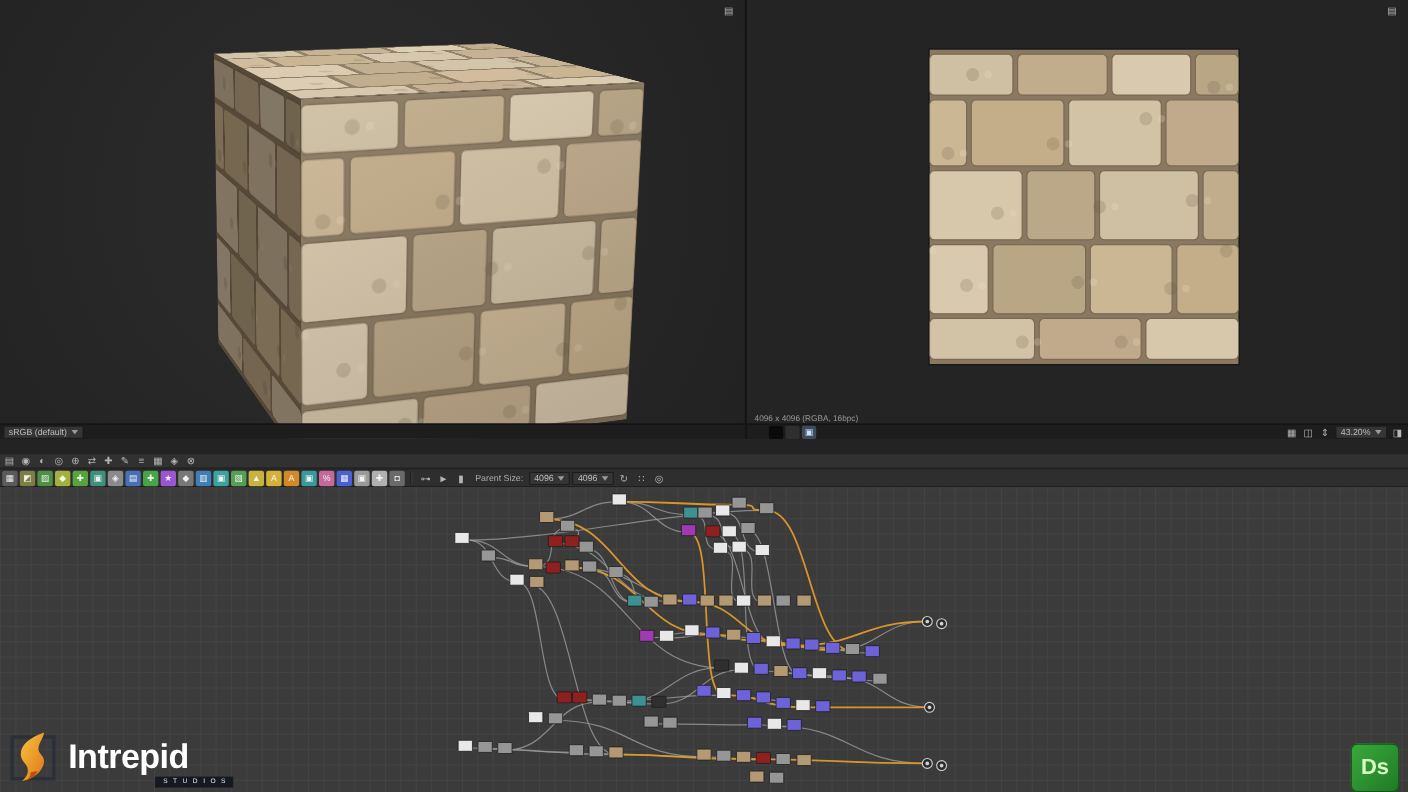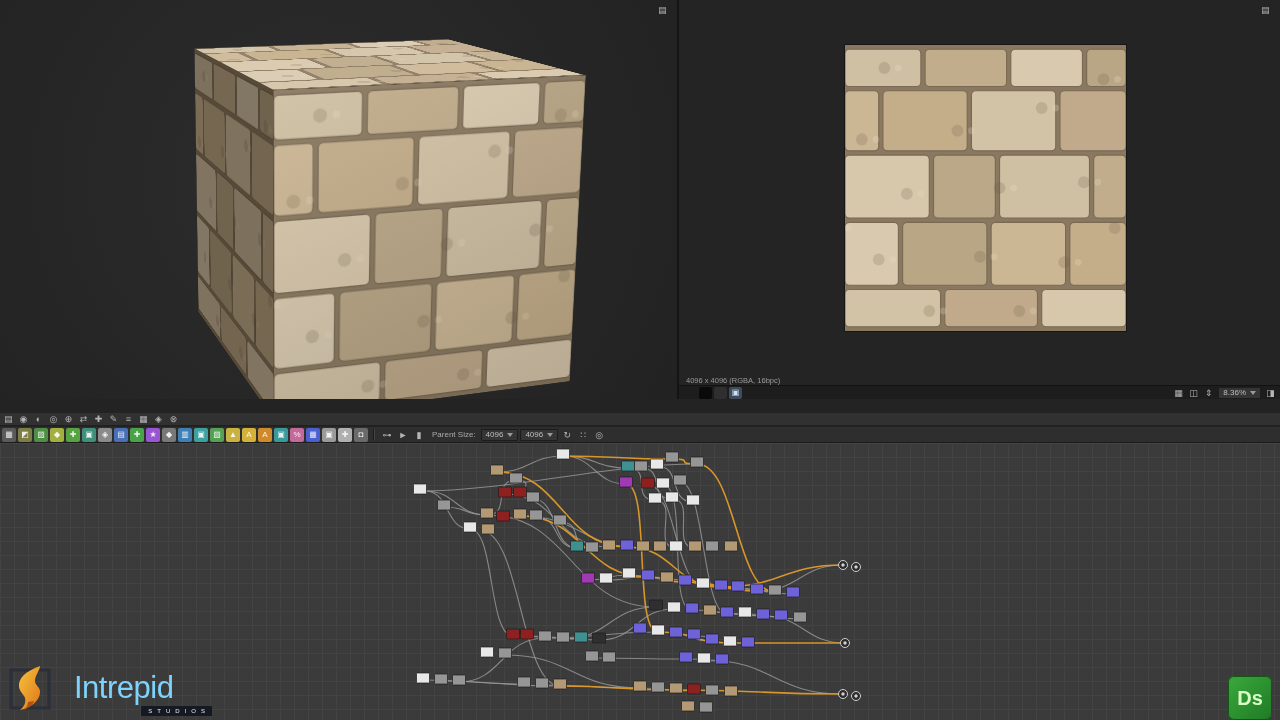--- a/index.html
+++ b/index.html
@@ -58,21 +58,21 @@
   .chan i{display:block;}
 
   
   #graph-area{position:absolute;left:0;top:443px;width:1280px;height:277px;background-color:#3b3b3b;
       background-image:linear-gradient(#434343 1px,transparent 1px),linear-gradient(90deg,#434343 1px,transparent 1px);
       background-size:14px 14px;}
   #graph-svg{position:absolute;left:0;top:0;}
 
   
   #intrepid{position:absolute;left:6px;top:660px;width:210px;height:56px;display:flex;align-items:center;}
-  #intrepid .brand{font-size:31px;font-weight:normal;color:#7dd3fc;letter-spacing:-.5px;margin-left:20px;}
+  #intrepid .brand{font-size:31px;font-weight:bold;color:#ffffff;letter-spacing:-.5px;margin-left:8px;}
   #intrepid .studios{position:absolute;right:4px;bottom:0;background:#141922;color:#e9e9e9;
                      font-size:6px;letter-spacing:5px;padding:2px 2px 2px 7px;}
   #ds{position:absolute;left:1228px;top:676px;width:44px;height:44px;border-radius:6px;
       background:linear-gradient(135deg,#3aa93c,#1f7a24);display:flex;align-items:center;justify-content:center;
       box-shadow:0 0 0 1px #155418 inset;}
   #ds span{font-size:20px;font-weight:bold;color:#d9ffc4;}
 </style>
 </head>
 <body>
 <div id="app">
@@ -237,20 +237,26 @@
                 <circle cx="96" cy="64" r="2.1" fill="#6b5c48" opacity="0.20"></circle>
                 <circle cx="1" cy="64" r="1.2" fill="#ecdfc6" opacity="0.25"></circle>
               </svg></div>
             <div class="shade"></div>
           </div>
       </div>
     </div>
     <div class="corner">
         <span class="icon">▤</span>
       </div>
+    <div class="statusbar">
+      <div class="dd">
+        <span>sRGB (default)</span>
+        <span class="caret"></span>
+      </div>
+    </div>
   </div>
 
   <div id="divider"></div>
 
   <div id="vp2d">
     <div class="tex">
         <div class="brick-fill"><svg viewBox="0 0 100 100" preserveAspectRatio="none" width="100%" height="100%" xmlns="http://www.w3.org/2000/svg">
             <rect width="100" height="100" fill="#8a7960"></rect>
             <rect x="0" y="1.5" width="27" height="13" rx="1.6" fill="#cfc0a3" stroke="#7a6a54" stroke-width="0.4"></rect>
             <rect x="28.5" y="1.5" width="29" height="13" rx="1.6" fill="#c1ad8c" stroke="#7a6a54" stroke-width="0.4"></rect>
@@ -317,21 +323,21 @@
           <span class="icon" style="background: rgb(47, 47, 47); color: rgba(255, 255, 255, 0.88); font-size: 8px;"> </span>
           <span class="icon" style="background: rgb(61, 76, 92); color: rgb(207, 224, 239); font-size: 8px;">▣</span>
         </div>
       <div class="spacer"></div>
       <div class="strip">
           <span class="icon">▦</span>
           <span class="icon">◫</span>
           <span class="icon">⇕</span>
         </div>
       <div class="dd">
-        <span>8.36%</span>
+        <span>43.20%</span>
         <span class="caret"></span>
       </div>
       <div class="strip">
           <span class="icon">◨</span>
         </div>
     </div>
   </div>
 
   <div id="toolbar1">
       <span class="icon">▤</span>

